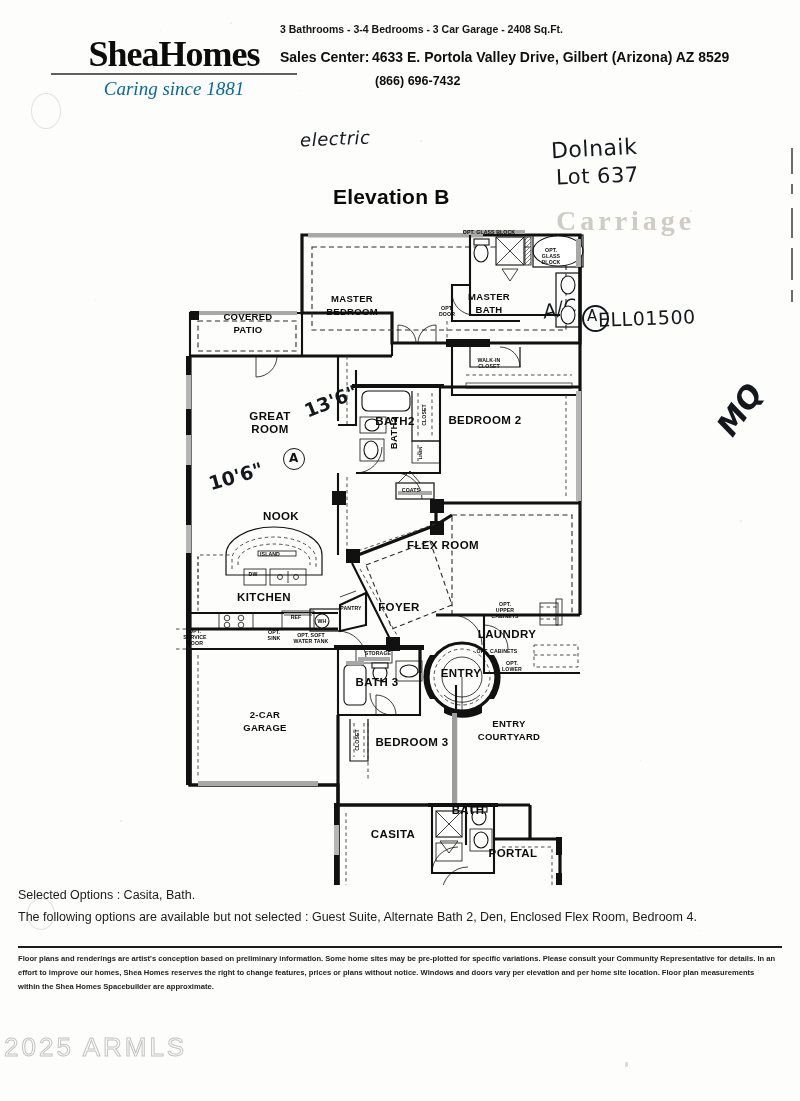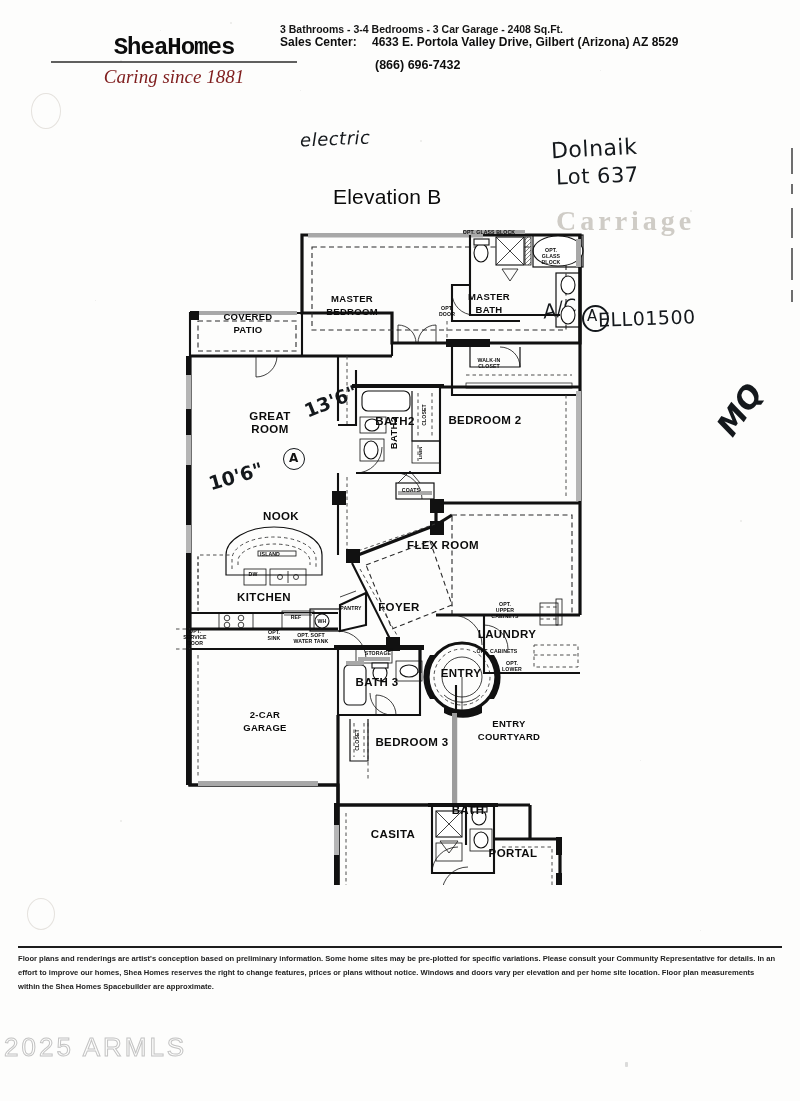--- a/index.html
+++ b/index.html
@@ -15,49 +15,49 @@
   .page{position:absolute;left:0;top:0;width:800px;height:1101px;}
 
   
   .noise{position:absolute;pointer-events:none;opacity:.35;}
   .speck{position:absolute;background:#c8c6c2;border-radius:50%;}
   .edge-tick{position:absolute;right:7px;width:2px;background:#6d6d6d;}
   .smudge{position:absolute;border:1px solid #dedbd6;border-radius:50%;opacity:.8;}
 
   
   .brand{position:absolute;left:49px;top:36px;width:250px;text-align:center;}
-  .brand-name{font-family:Liberation Mono, monospace;font-weight:700;font-size:24px;
+  .brand-name{font-family:Liberation Serif, serif;font-weight:700;font-size:36px;
     letter-spacing:-1px;line-height:1;color:#0c0c0c;}
   .brand-rule{height:2px;background:#2b2b2b;margin:1px 2px 3px 2px;opacity:.75;}
-  .brand-tag{font-family:"Liberation Serif", serif;font-style:italic;font-size:19px;color:#7f1d1d;}
+  .brand-tag{font-family:"Liberation Serif", serif;font-style:italic;font-size:19px;color:#0369a1;}
 
   .hdr{position:absolute;left:280px;top:18px;width:470px;}
   .hdr-title{font-size:15.5px;font-weight:700;color:#0b0b0b;letter-spacing:.1px;white-space:nowrap;}
   .hdr-sub{font-size:10.5px;font-weight:600;color:#151515;margin-top:5px;white-space:nowrap;}
-  .hdr-sales{font-size:12px;font-weight:600;color:#0e0e0e;margin-top:0;white-space:nowrap;}
+  .hdr-sales{font-size:14px;font-weight:600;color:#0e0e0e;margin-top:14px;white-space:nowrap;}
   .hdr-sales .lbl{display:inline-block;width:92px;}
   .hdr-phone{font-size:12.5px;font-weight:600;color:#0e0e0e;margin-top:9px;padding-left:95px;}
 
   
   .hand{position:absolute;font-family:"DejaVu Sans", sans-serif;color:#14181c;
         font-weight:500;letter-spacing:.5px;}
   .hw-electric{left:300px;top:128px;font-size:18px;font-style:italic;transform:rotate(-2.5deg);}
   .hw-name{left:551px;top:136px;font-size:22px;transform:rotate(-3deg);}
   .hw-lot{left:556px;top:164px;font-size:21px;transform:rotate(-2deg);}
   .hw-ac{left:543px;top:297px;font-size:19px;transform:rotate(-12deg) skewX(-10deg);}
   .hw-ell{left:598px;top:307px;font-size:19px;transform:rotate(-2deg);}
   .hw-ell-circle{position:absolute;left:582px;top:305px;width:23px;height:23px;
     border:2px solid #14181c;border-radius:50%;}
   .hw-ell-a{position:absolute;left:587px;top:307px;font-size:15px;font-family:"DejaVu Sans",sans-serif;}
   .hw-sig{position:absolute;left:712px;top:392px;font-size:30px;font-family:"DejaVu Sans",sans-serif;
     transform:rotate(-55deg);color:#14181c;font-weight:600;font-style:italic;}
   .ghost{position:absolute;color:#cfccc6;font-size:28px;font-weight:700;letter-spacing:4px;
     font-family:"Liberation Serif",serif;}
 
-  .elev{position:absolute;left:333px;top:185px;font-size:21px;font-weight:400;color:#0b0b0b;letter-spacing:.2px;}
+  .elev{position:absolute;left:333px;top:185px;font-size:21px;font-weight:700;color:#0b0b0b;letter-spacing:.2px;}
 
   
   .dim{position:absolute;font-family:"DejaVu Sans", sans-serif;color:#14181c;font-weight:600;}
   .dim-136{left:303px;top:390px;font-size:19px;transform:rotate(-22deg);}
   .dim-106{left:208px;top:465px;font-size:19px;transform:rotate(-16deg);}
   .dim-A{position:absolute;left:283px;top:448px;width:20px;height:20px;border:1.6px solid #14181c;border-radius:50%;}
   .dim-A span{position:absolute;left:5px;top:2px;font-size:12px;font-weight:600;font-family:"DejaVu Sans",sans-serif;}
 
   
   #plan{position:absolute;left:0;top:225px;width:800px;height:660px;}
@@ -431,17 +431,21 @@
         <text class="lbl lbl-sm" x="512" y="440"><tspan x="512" dy="0">OPT.</tspan><tspan x="512" dy="6">LOWER</tspan></text>
         <text class="lbl lbl-sm" x="378" y="430"><tspan x="378" dy="0">STORAGE</tspan></text>
         <text class="lbl lbl-md" x="397" y="208" transform="rotate(-90 397 208)">BATH2</text>
         <text class="lbl lbl-sm" x="426" y="190" transform="rotate(-90 426 190)">CLOSET</text>
         <text class="lbl lbl-xs" x="422" y="228" transform="rotate(-90 422 228)">LINEN</text>
         <text class="lbl lbl-sm" x="359" y="515" transform="rotate(-90 359 515)">CLOSET</text>
       </g>
 
   </svg>
 
+  <div class="notes">
+    <div class="note-line">Selected Options : Casita, Bath.</div>
+    <div class="note-line">The following options are available but not selected : Guest Suite, Alternate Bath 2, Den, Enclosed Flex Room, Bedroom 4.</div>
+  </div>
   <div class="hr"></div>
   <div class="fine">Floor plans and renderings are artist's conception based on preliminary information.  Some home sites may be pre-plotted for specific variations.  Please consult your Community Representative for details.  In an effort to improve our homes, Shea Homes reserves the right to change features, prices or plans without notice.  Windows and doors vary per elevation and per home site location. Floor plan measurements within the Shea Homes Spacebuilder are approximate.</div>
 
   <div class="wm">2025 ARMLS</div>
 </div>
 
 </body></html>

